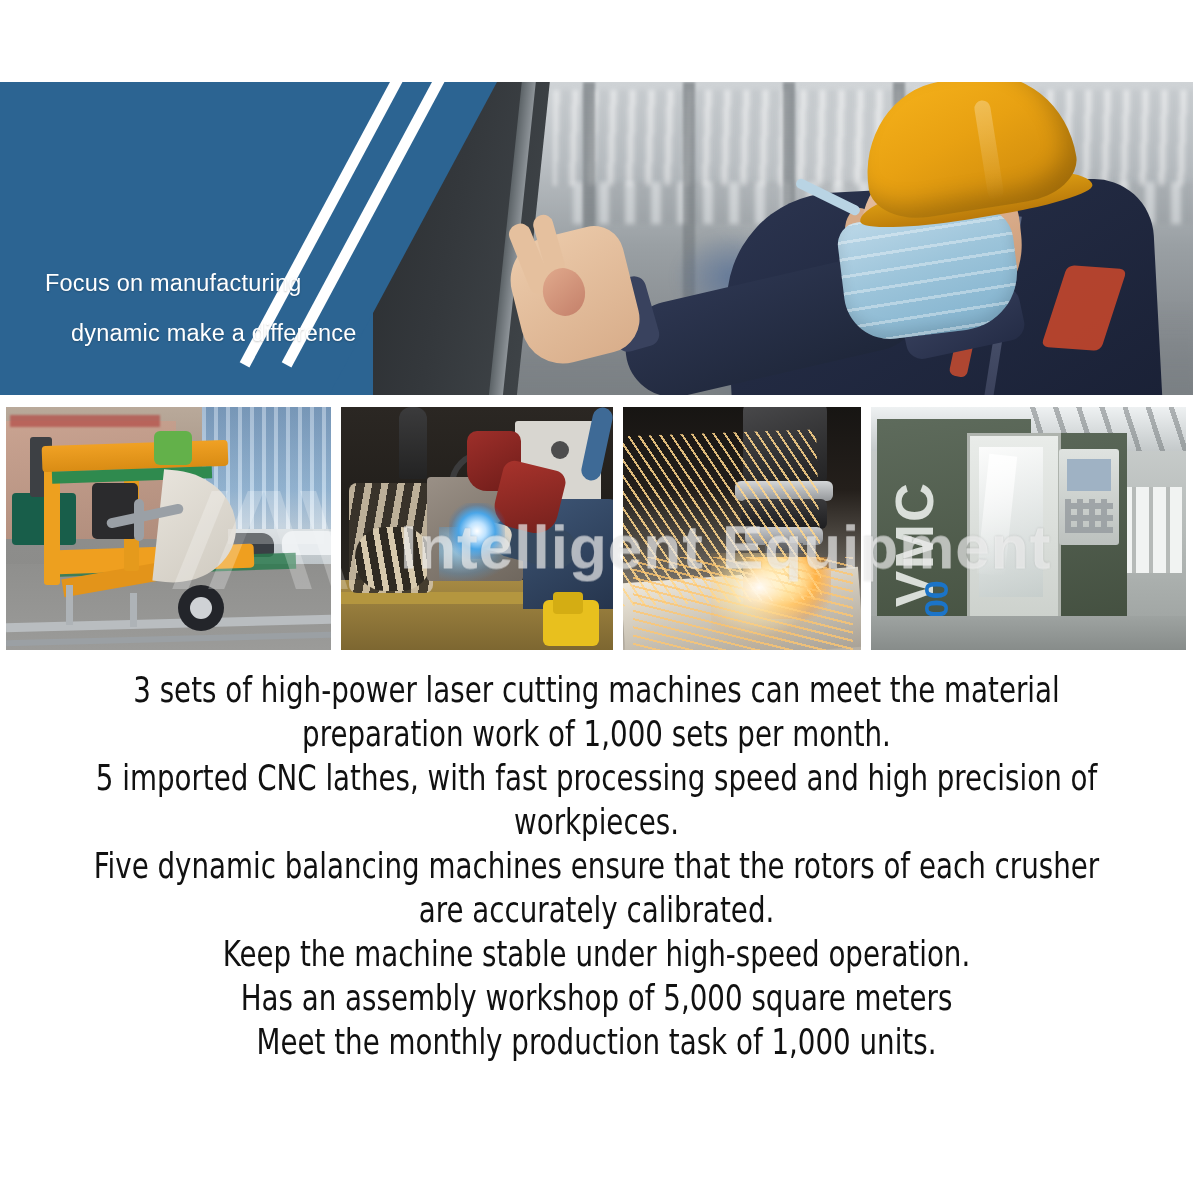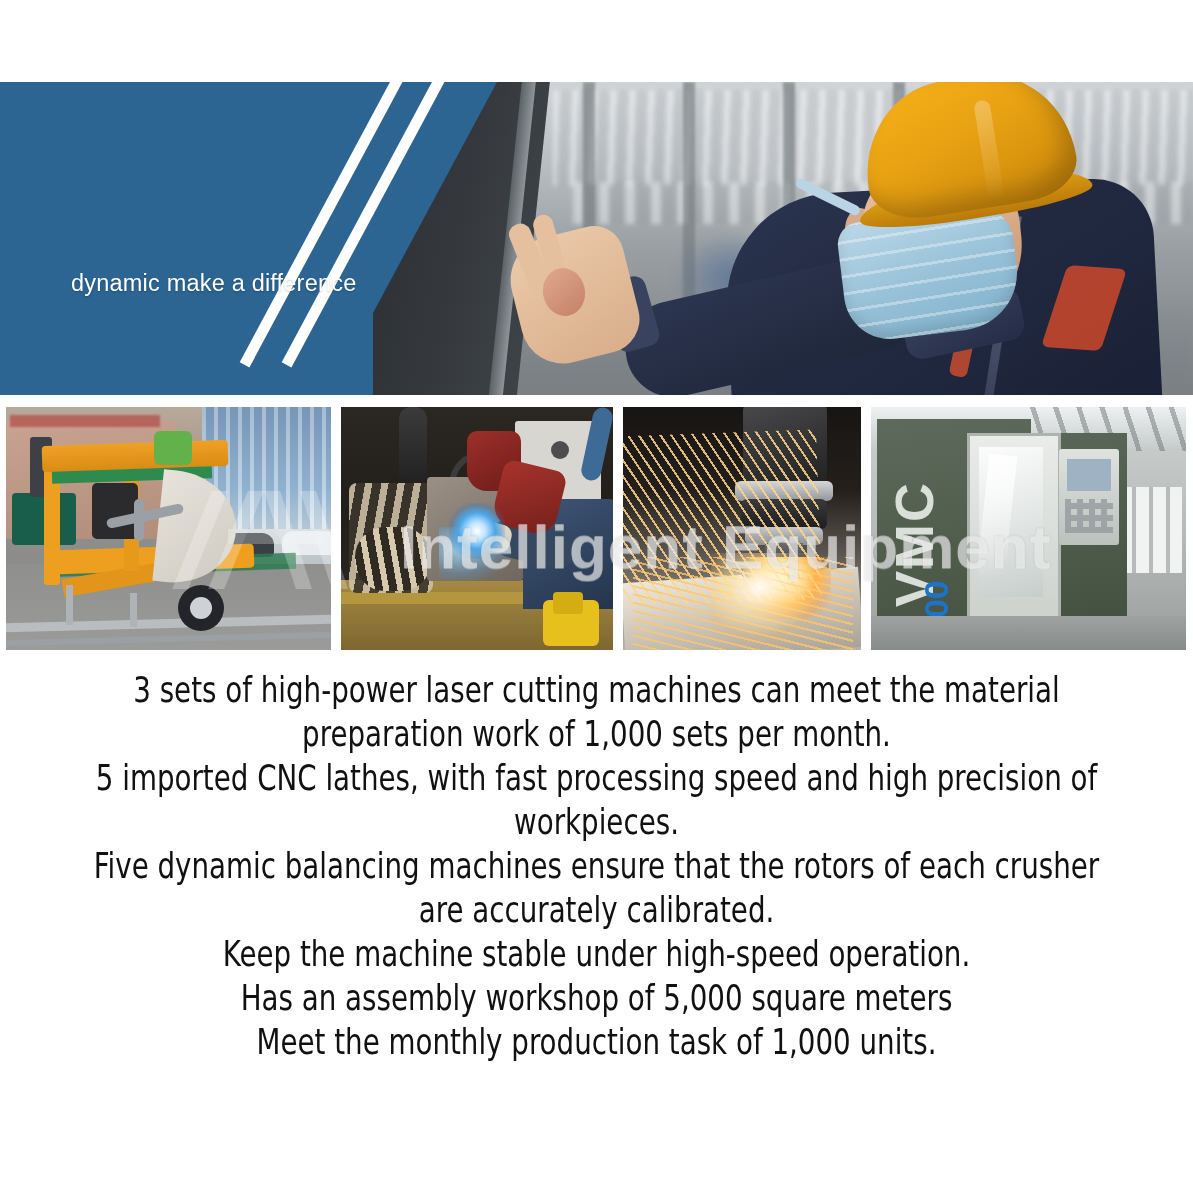--- a/index.html
+++ b/index.html
@@ -417,20 +417,21 @@
     <div class="helmet-brim"></div>
     <div class="helmet"></div>
     <div class="helmet-ridge"></div>
   </div>
 
   <div class="blue-wedge"></div>
   <div class="stripe stripe-a"></div>
   <div class="stripe stripe-b"></div>
 
   <div class="banner-text">
+    <span>Focus on manufacturing</span>
     <span class="l2">dynamic make a difference</span>
   </div>
 </div>
 
 <div id="thumbs">
 
   <div class="thumb t1">
     <div class="t1-bg"></div>
     <div class="t1-wallpink"></div>
     <div class="t1-wallstripe"></div>

